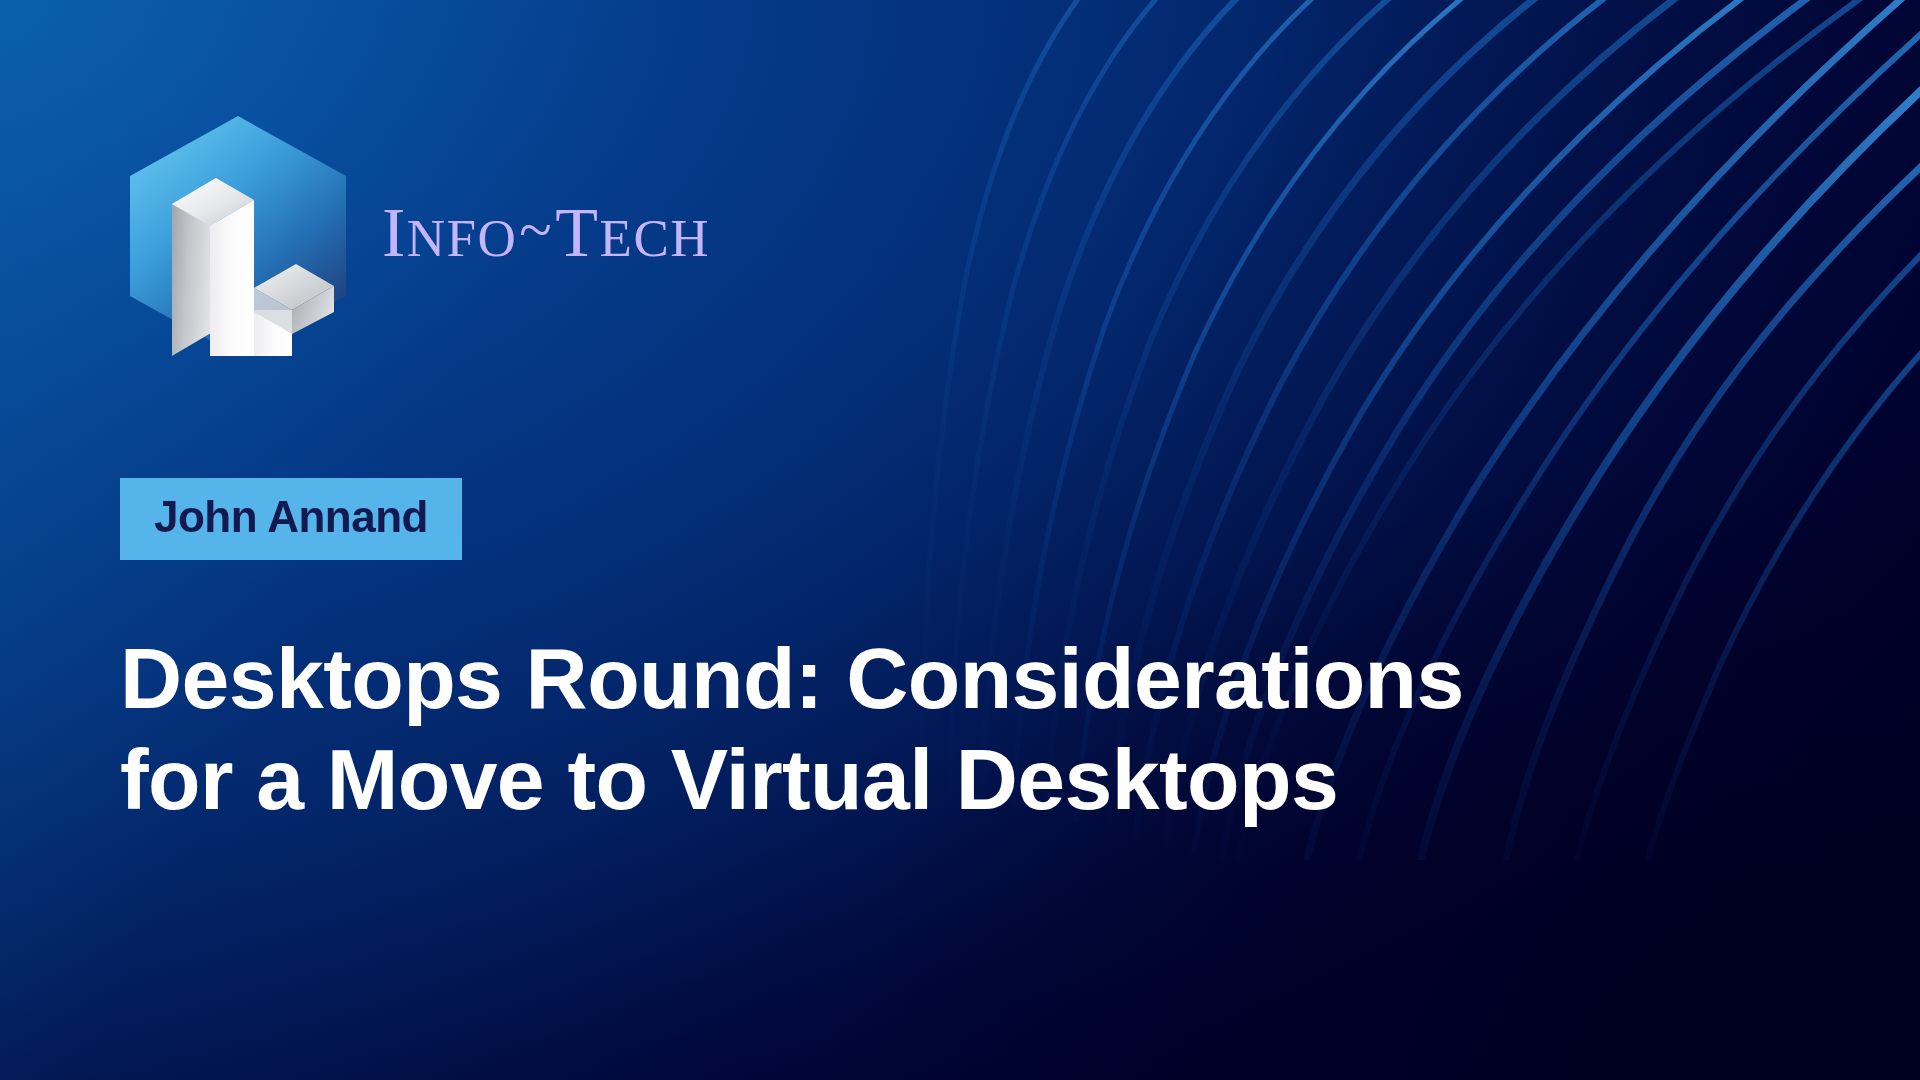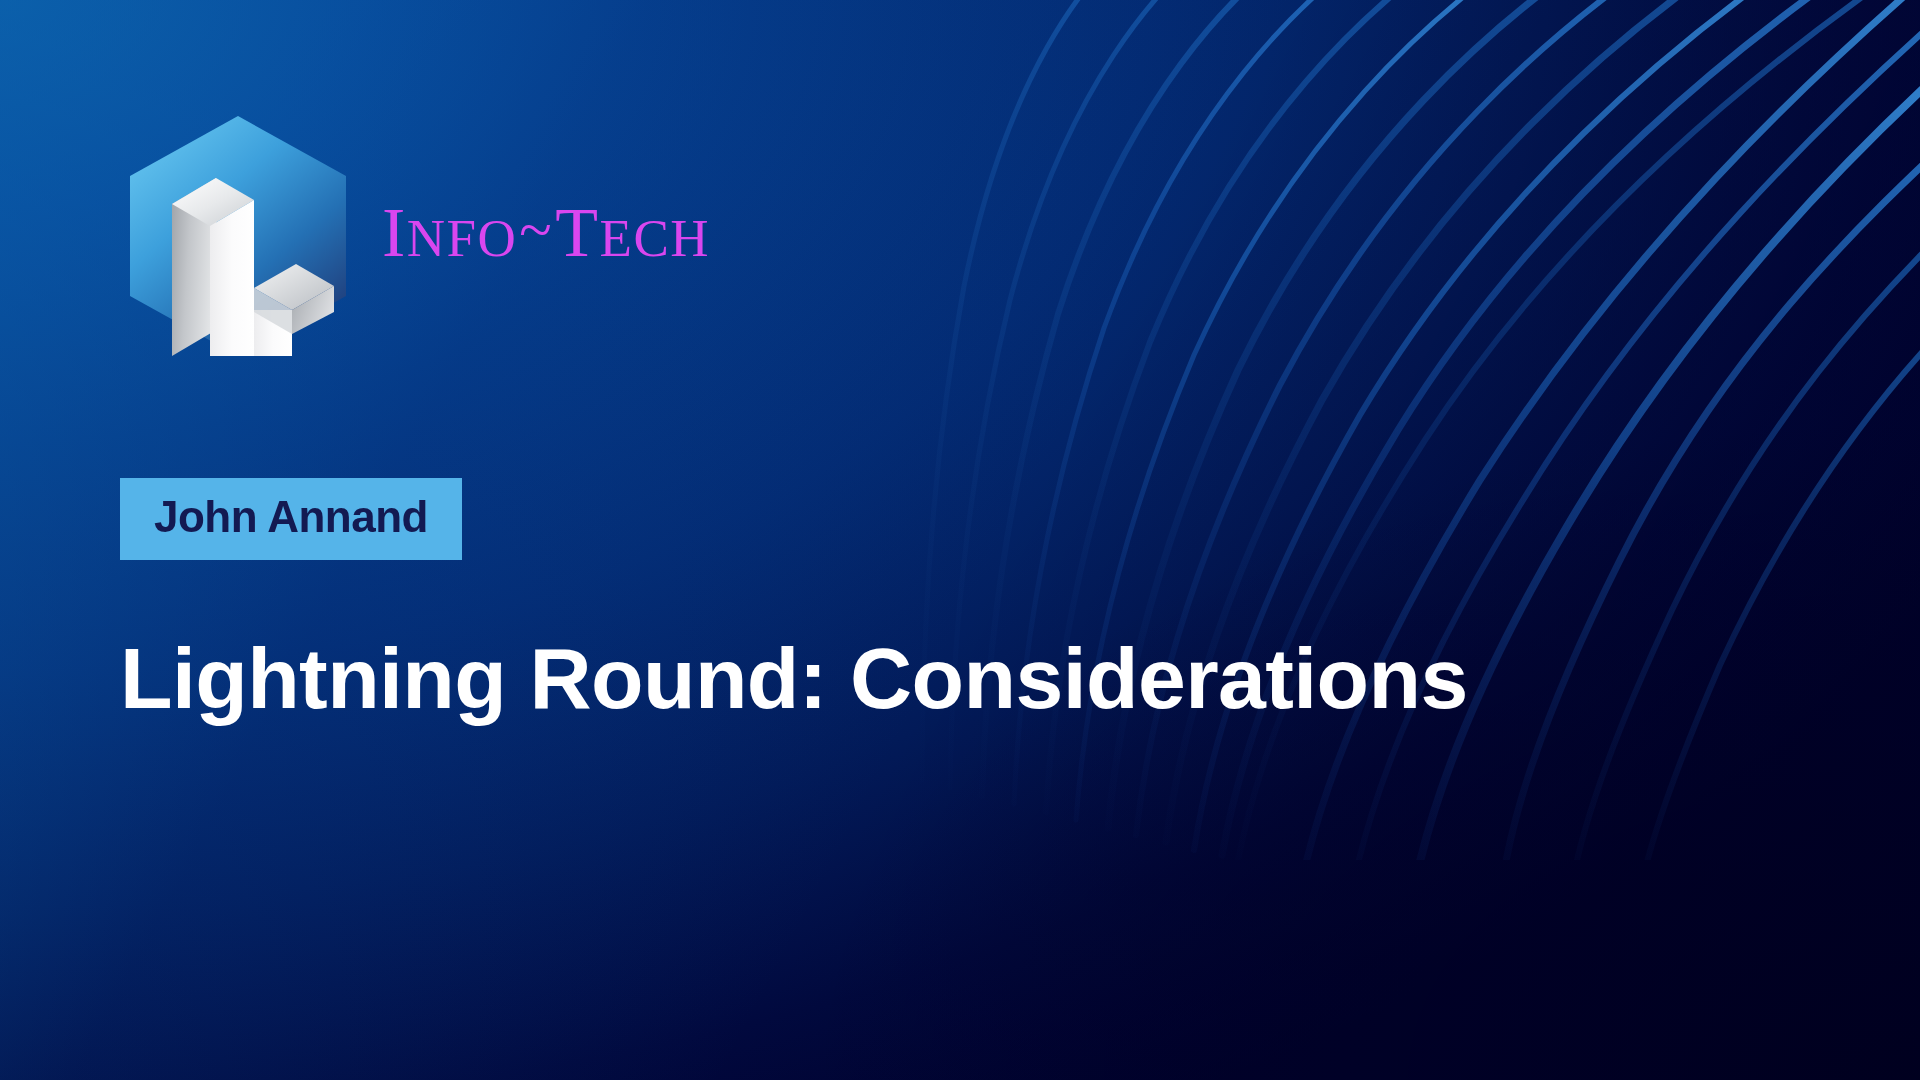--- a/index.html
+++ b/index.html
@@ -83,21 +83,21 @@
   .logo-mark svg { display: block; width: 100%; height: 100%; }
 
   .wordmark {
     display: flex;
     flex-direction: column;
     justify-content: center;
     padding-bottom: 6px;
   }
   .wordmark-line1 {
     font-family: "Liberation Serif", "DejaVu Serif", serif;
-    color: #d946ef;
+    color: #c4b5fd;
     font-size: 70px;
     line-height: 0.98;
     letter-spacing: 1.5px;
     white-space: nowrap;
   }
   .wordmark-line1 .cap { font-size: 70px; }
   .wordmark-line1 .sm  { font-size: 53px; }
   .wordmark-line1 .tilde {
     font-size: 60px;
     position: relative;
@@ -261,16 +261,17 @@
     <div class="wordmark">
       <div class="wordmark-line1"><span class="cap">I</span><span class="sm">NFO</span><span class="tilde">~</span><span class="cap">T</span><span class="sm">ECH</span></div>
     </div>
   </div>
 
   <div class="speaker-badge">
     <div class="speaker-name">John Annand</div>
   </div>
 
   <div class="session-title">
-    <div class="title-line">Lightning Round: Considerations</div>
+    <div class="title-line">Desktops Round: Considerations</div>
+    <div class="title-line">for a Move to Virtual Desktops</div>
   </div>
 
 </div>
 
 </body></html>

